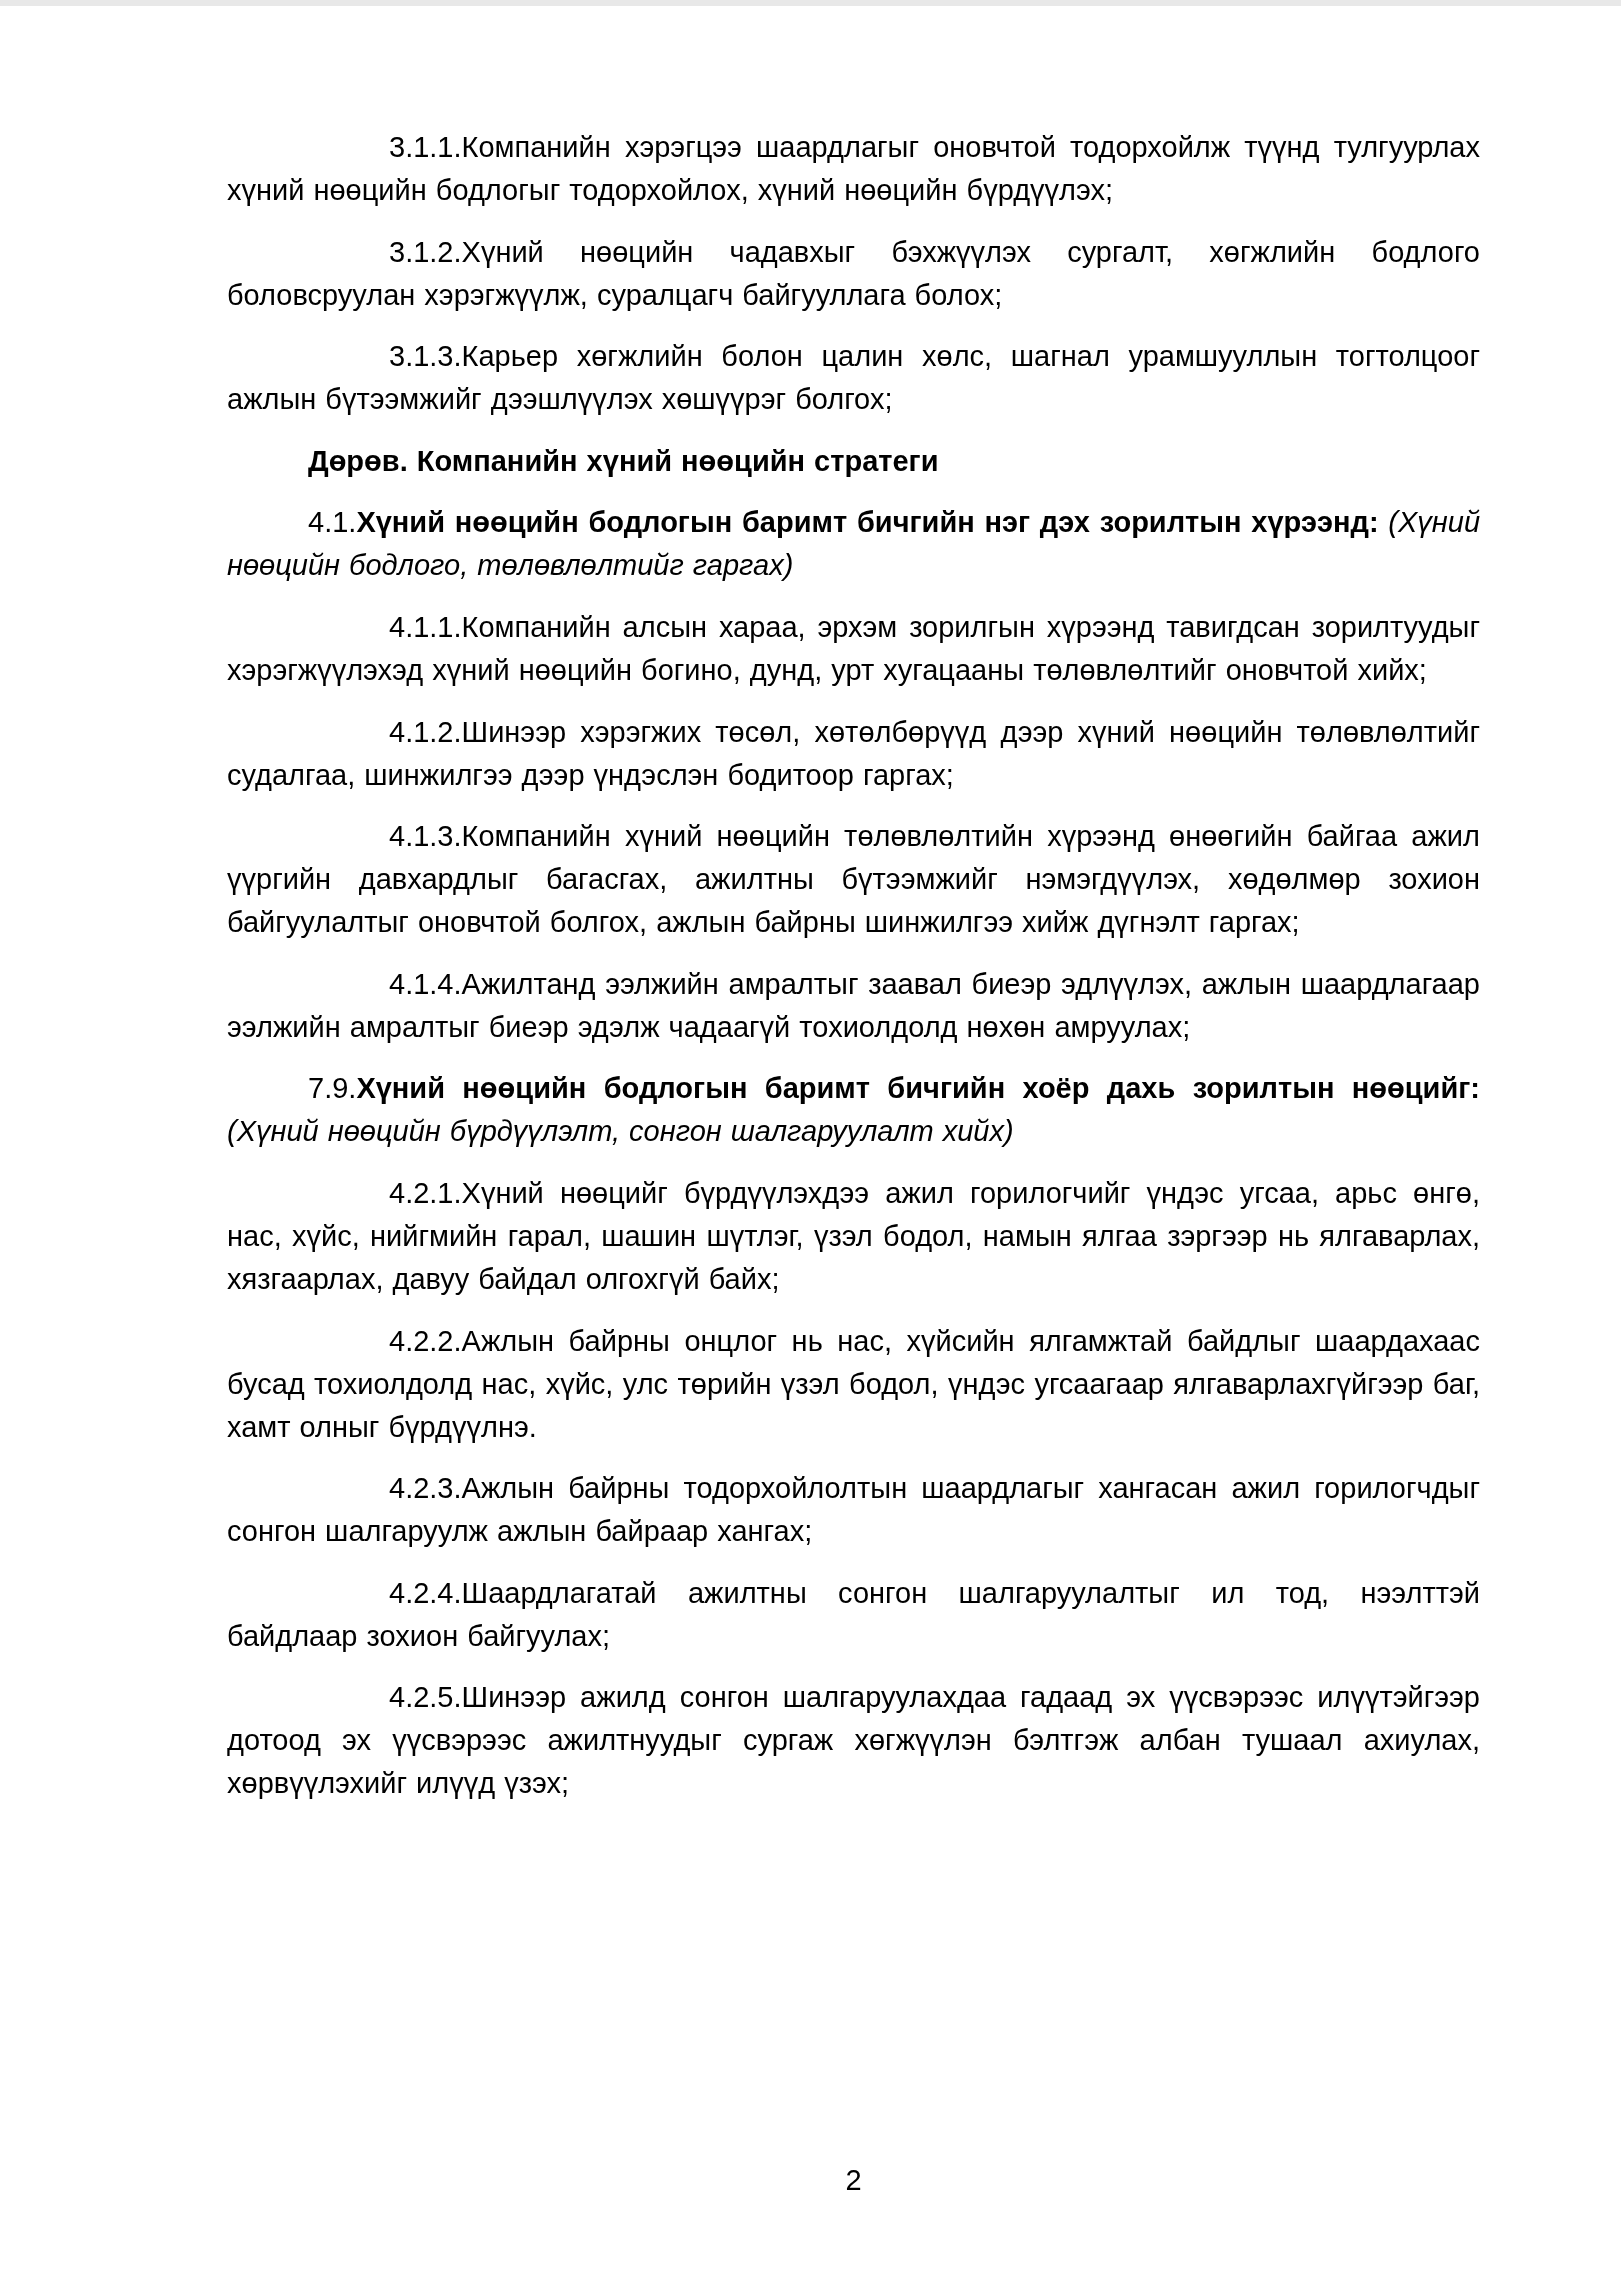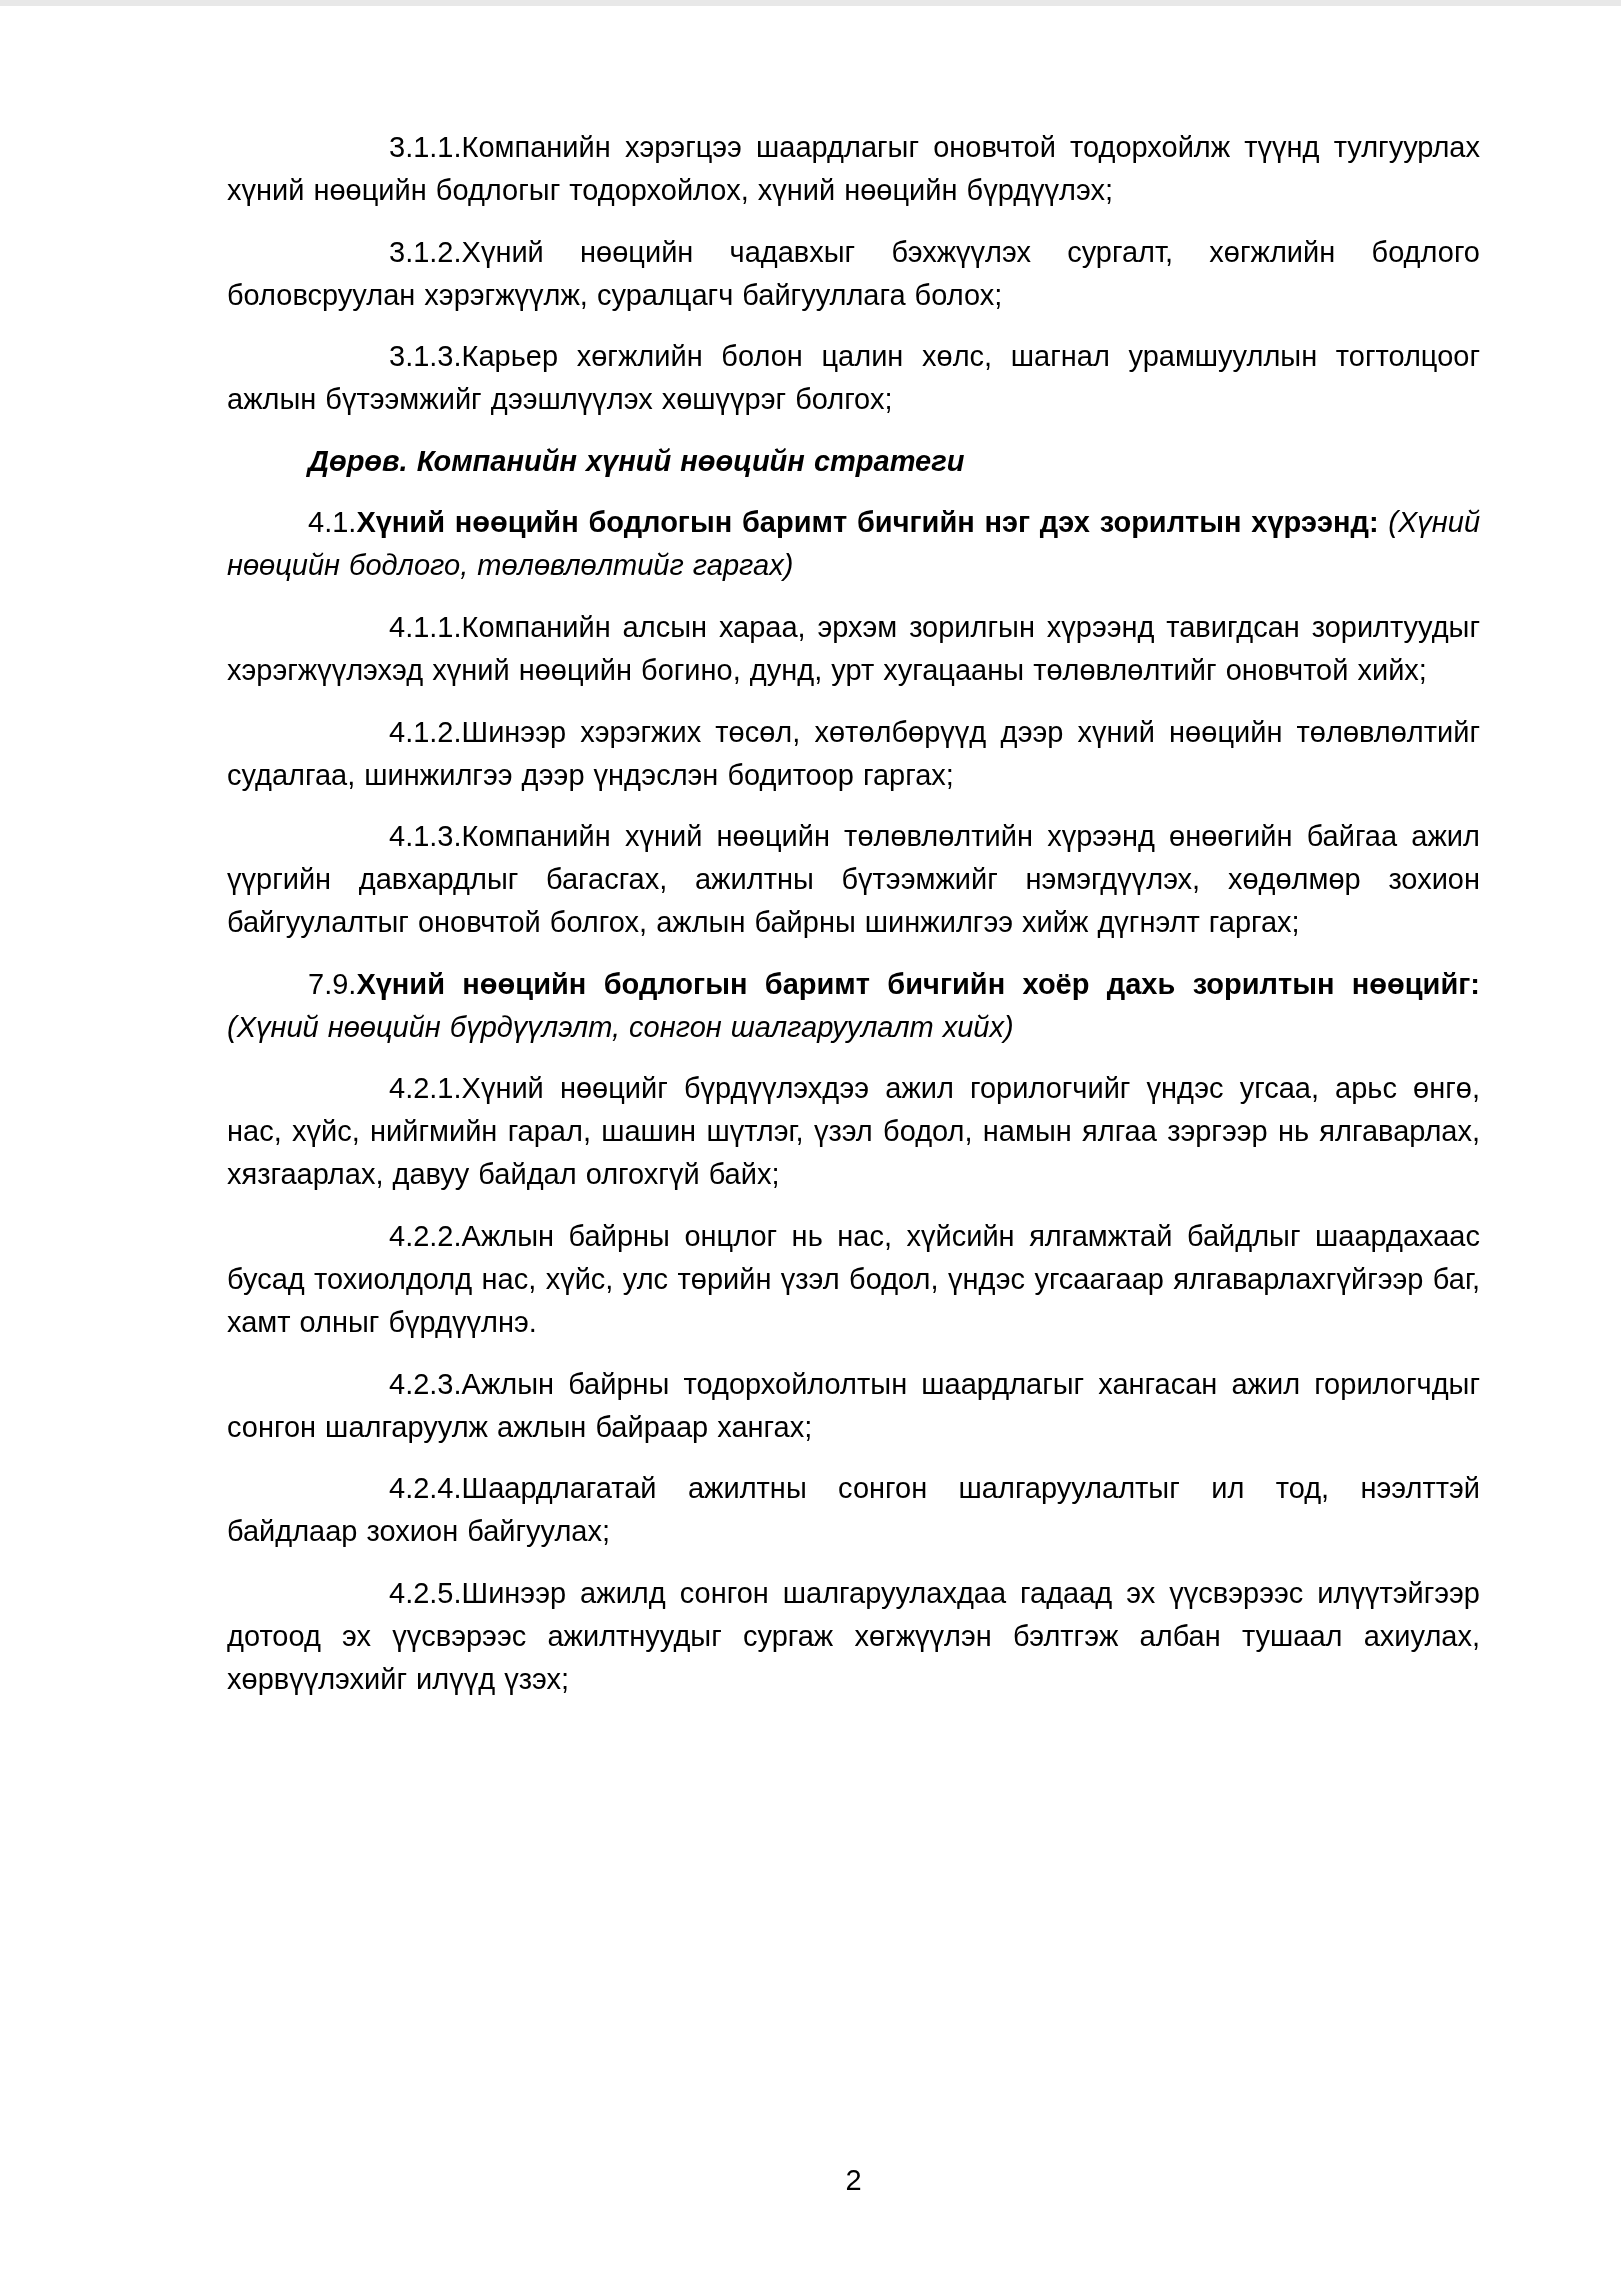--- a/index.html
+++ b/index.html
@@ -22,21 +22,21 @@
     color: #000000;
   }
   .doc-body { width: 100%; }
   p.para {
     margin: 0 0 18.6px 0;
     text-align: justify;
     word-spacing: 1px;
   }
   p.para.indent-item { text-indent: 162px; }
   p.para.indent-section { text-indent: 81px; }
-  p.para.heading { text-align: left; font-style: italic; }
+  p.para.heading { text-align: left; }
   .b { font-weight: bold; }
   .i { font-style: italic; }
   .page-number {
     position: absolute;
     top: 2153px;
     left: 227px;
     width: 1253px;
     text-align: center;
     font-size: 29px;
     line-height: 43px;
@@ -49,20 +49,21 @@
 <div class="page">
   <div class="doc-body">
       <p class="para indent-item"><span>3.1.1.Компанийн хэрэгцээ шаардлагыг оновчтой тодорхойлж түүнд тулгуурлах хүний нөөцийн бодлогыг тодорхойлох, хүний нөөцийн бүрдүүлэх;</span></p>
       <p class="para indent-item"><span>3.1.2.Хүний нөөцийн чадавхыг бэхжүүлэх сургалт, хөгжлийн бодлого боловсруулан хэрэгжүүлж, суралцагч байгууллага болох;</span></p>
       <p class="para indent-item"><span>3.1.3.Карьер хөгжлийн болон цалин хөлс, шагнал урамшууллын тогтолцоог ажлын бүтээмжийг дээшлүүлэх хөшүүрэг болгох;</span></p>
       <p class="para indent-section heading"><span class="b">Дөрөв. Компанийн хүний нөөцийн стратеги</span></p>
       <p class="para indent-section"><span>4.1.</span><span class="b">Хүний нөөцийн бодлогын баримт бичгийн нэг дэх зорилтын хүрээнд:</span><span> </span><span class="i">(Хүний нөөцийн бодлого, төлөвлөлтийг гаргах)</span></p>
       <p class="para indent-item"><span>4.1.1.Компанийн алсын хараа, эрхэм зорилгын хүрээнд тавигдсан зорилтуудыг хэрэгжүүлэхэд хүний нөөцийн богино, дунд, урт хугацааны төлөвлөлтийг оновчтой хийх;</span></p>
       <p class="para indent-item"><span>4.1.2.Шинээр хэрэгжих төсөл, хөтөлбөрүүд дээр хүний нөөцийн төлөвлөлтийг судалгаа, шинжилгээ дээр үндэслэн бодитоор гаргах;</span></p>
       <p class="para indent-item"><span>4.1.3.Компанийн хүний нөөцийн төлөвлөлтийн хүрээнд өнөөгийн байгаа ажил үүргийн давхардлыг багасгах, ажилтны бүтээмжийг нэмэгдүүлэх, хөдөлмөр зохион байгуулалтыг оновчтой болгох, ажлын байрны шинжилгээ хийж дүгнэлт гаргах;</span></p>
+      <p class="para indent-item"><span>4.1.4.Ажилтанд ээлжийн амралтыг заавал биеэр эдлүүлэх, ажлын шаардлагаар ээлжийн амралтыг биеэр эдэлж чадаагүй тохиолдолд нөхөн амруулах;</span></p>
       <p class="para indent-section"><span>7.9.</span><span class="b">Хүний нөөцийн бодлогын баримт бичгийн хоёр дахь зорилтын нөөцийг:</span><span> </span><span class="i">(Хүний нөөцийн бүрдүүлэлт, сонгон шалгаруулалт хийх)</span></p>
       <p class="para indent-item"><span>4.2.1.Хүний нөөцийг бүрдүүлэхдээ ажил горилогчийг үндэс угсаа, арьс өнгө, нас, хүйс, нийгмийн гарал, шашин шүтлэг, үзэл бодол, намын ялгаа зэргээр нь ялгаварлах, хязгаарлах, давуу байдал олгохгүй байх;</span></p>
       <p class="para indent-item"><span>4.2.2.Ажлын байрны онцлог нь нас, хүйсийн ялгамжтай байдлыг шаардахаас бусад тохиолдолд нас, хүйс, улс төрийн үзэл бодол, үндэс угсаагаар ялгаварлахгүйгээр баг, хамт олныг бүрдүүлнэ.</span></p>
       <p class="para indent-item"><span>4.2.3.Ажлын байрны тодорхойлолтын шаардлагыг хангасан ажил горилогчдыг сонгон шалгаруулж ажлын байраар хангах;</span></p>
       <p class="para indent-item"><span>4.2.4.Шаардлагатай ажилтны сонгон шалгаруулалтыг ил тод, нээлттэй байдлаар зохион байгуулах;</span></p>
       <p class="para indent-item"><span>4.2.5.Шинээр ажилд сонгон шалгаруулахдаа гадаад эх үүсвэрээс илүүтэйгээр дотоод эх үүсвэрээс ажилтнуудыг сургаж хөгжүүлэн бэлтгэж албан тушаал ахиулах, хөрвүүлэхийг илүүд үзэх;</span></p>
     </div>
   <div class="page-number">2</div>
 </div>
 

